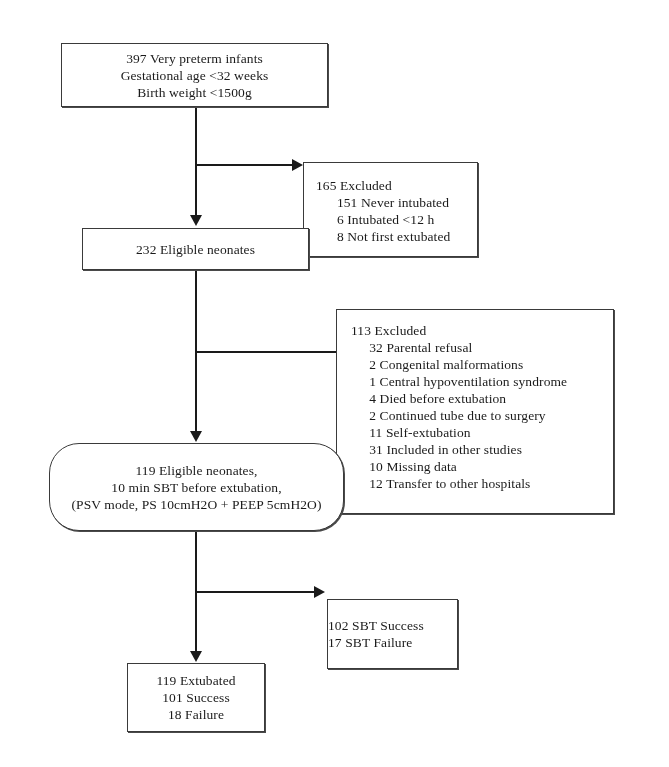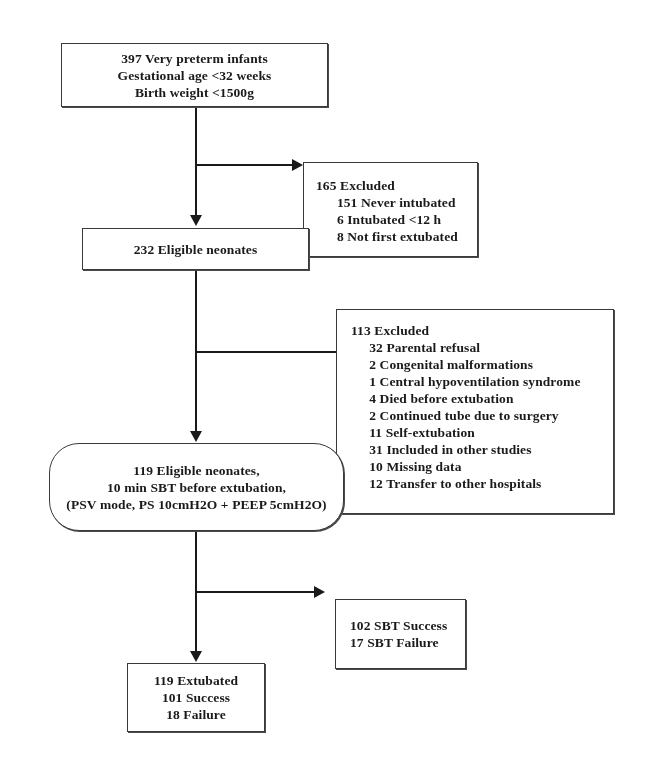--- a/index.html
+++ b/index.html
@@ -3,21 +3,21 @@
 <meta charset="utf-8">
 <style>
   html,body{margin:0;padding:0;}
   body{
     width:669px;height:767px;
     background:#ffffff;
     font-family:"Liberation Serif","DejaVu Serif",serif;
     color:#1a1a1a;
     overflow:hidden;
   }
-  #canvas{position:relative;width:602px;height:767px;font-weight:bold;}
+  #canvas{position:relative;width:602px;height:767px;}
 
   
   .box{
     position:absolute;
     box-sizing:border-box;
     background:#ffffff;
     border:1px solid #3a3a3a;
     box-shadow:0 0 0 1px #ffffff inset, 1px 1px 0 0 #4a4a4a;
     display:flex;
     flex-direction:column;
@@ -34,21 +34,21 @@
   .center .line{text-align:center;}
   .listbox{justify-content:flex-start;margin-top:46px;}
   .listbox .line{text-align:left;}
 
   
   #box-cohort      {left:61px; top:43px;  width:267px; height:64px;  }
   #box-excluded-1  {left:303px;top:116px; width:175px; height:95px;  }
   #box-eligible    {left:82px; top:228px; width:227px; height:42px;  }
   #box-excluded-2  {left:336px;top:263px; width:278px; height:205px; padding:12px 0 0 14px;}
   #box-sbt         {left:49px; top:443px; width:295px; height:88px;border-radius:30px;  }
-  #box-sbt-result  {left:335px;top:553px; width:131px; height:70px;  padding-left:14px;}
+  #box-sbt-result  {left:327px;top:553px; width:131px; height:70px;  }
   #box-extubated   {left:127px;top:663px; width:138px; height:69px;  }
 
   
   .ind{padding-left:1.55em;}
   .ind2{padding-left:1.35em;}
 
   
   .vline{position:absolute;width:2px;background:#1a1a1a;z-index:1;}
   .hline{position:absolute;height:2px;background:#1a1a1a;z-index:1;}
   .arrow-r{

